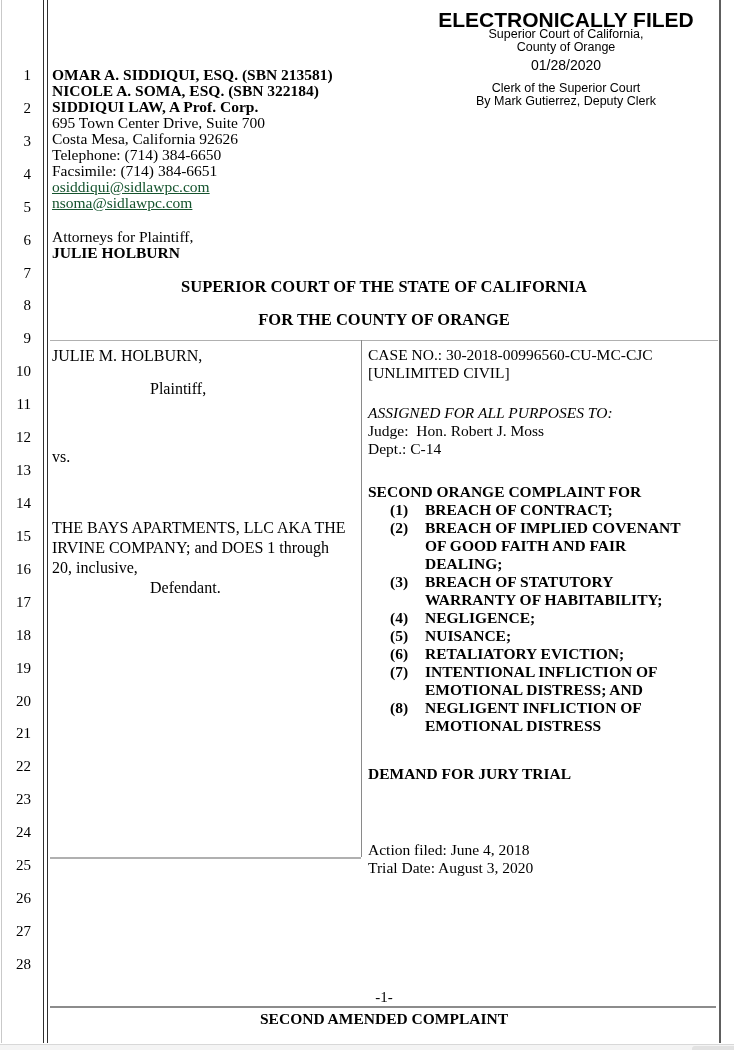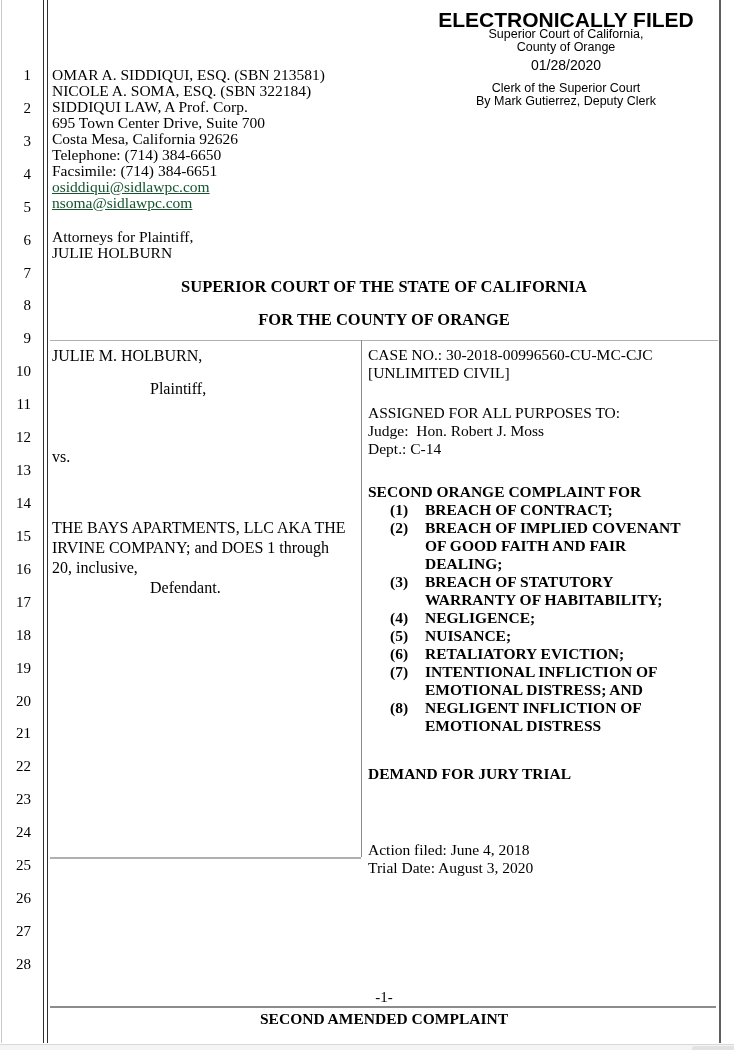--- a/index.html
+++ b/index.html
@@ -18,21 +18,21 @@
 
   
   .stamp{position:absolute;left:420px;top:12px;width:292px;text-align:center;
          font-family:"Liberation Sans",sans-serif;}
   .stamp .s-big{font-size:21px;font-weight:bold;line-height:16px;}
   .stamp .s-small{font-size:12.5px;line-height:13px;}
   .stamp .s-date{font-size:14px;font-weight:normal;line-height:15px;margin-top:4px;margin-bottom:9px;}
 
   
   .attorney{position:absolute;left:52px;top:67px;font-size:15.5px;line-height:16px;}
-  .bold{font-weight:normal;}
+  .bold{font-weight:bold;}
   .email{color:#14532d;text-decoration:underline;}
   .att-for{position:absolute;left:52px;top:229px;font-size:15.5px;line-height:16px;}
 
   
   .court-title{position:absolute;left:50px;width:668px;text-align:center;font-weight:bold;font-size:16.5px;}
   .ct1{top:277px;} .ct2{top:310px;}
 
   
   .cap-top{position:absolute;left:50px;top:340px;width:668px;height:1px;background:#b0b0b0;}
   .cap-div{position:absolute;left:361px;top:340px;width:1px;height:517px;background:#8a8a8a;}
@@ -40,21 +40,21 @@
 
   
   .cap-left{position:absolute;left:52px;top:346px;width:300px;font-size:16px;line-height:19px;}
   .cap-left .plaintiff-label{margin-top:14px;margin-left:98px;}
   .cap-left .vs{margin-top:49px;}
   .cap-left .defendant{margin-top:52px;line-height:20px;}
   .cap-left .defendant-label{margin-left:98px;}
 
   
   .cap-right{position:absolute;left:368px;top:346px;width:346px;font-size:15.5px;line-height:18px;}
-  .cap-right .assigned{margin-top:22px;}
+  .cap-right .assigned{margin-top:22px;font-style:italic;}
   .judge-line{white-space:pre-wrap;}
   .cap-right .complaint-title{margin-top:25px;font-weight:bold;}
   .claims{font-weight:bold;}
   .claim-row{display:flex;}
   .claim-num{width:35px;margin-left:22px;flex:0 0 auto;}
   .claim-text{flex:1;}
   .cap-right .jury{margin-top:30px;font-weight:bold;}
   .cap-right .action-filed{margin-top:58px;}
 
   

